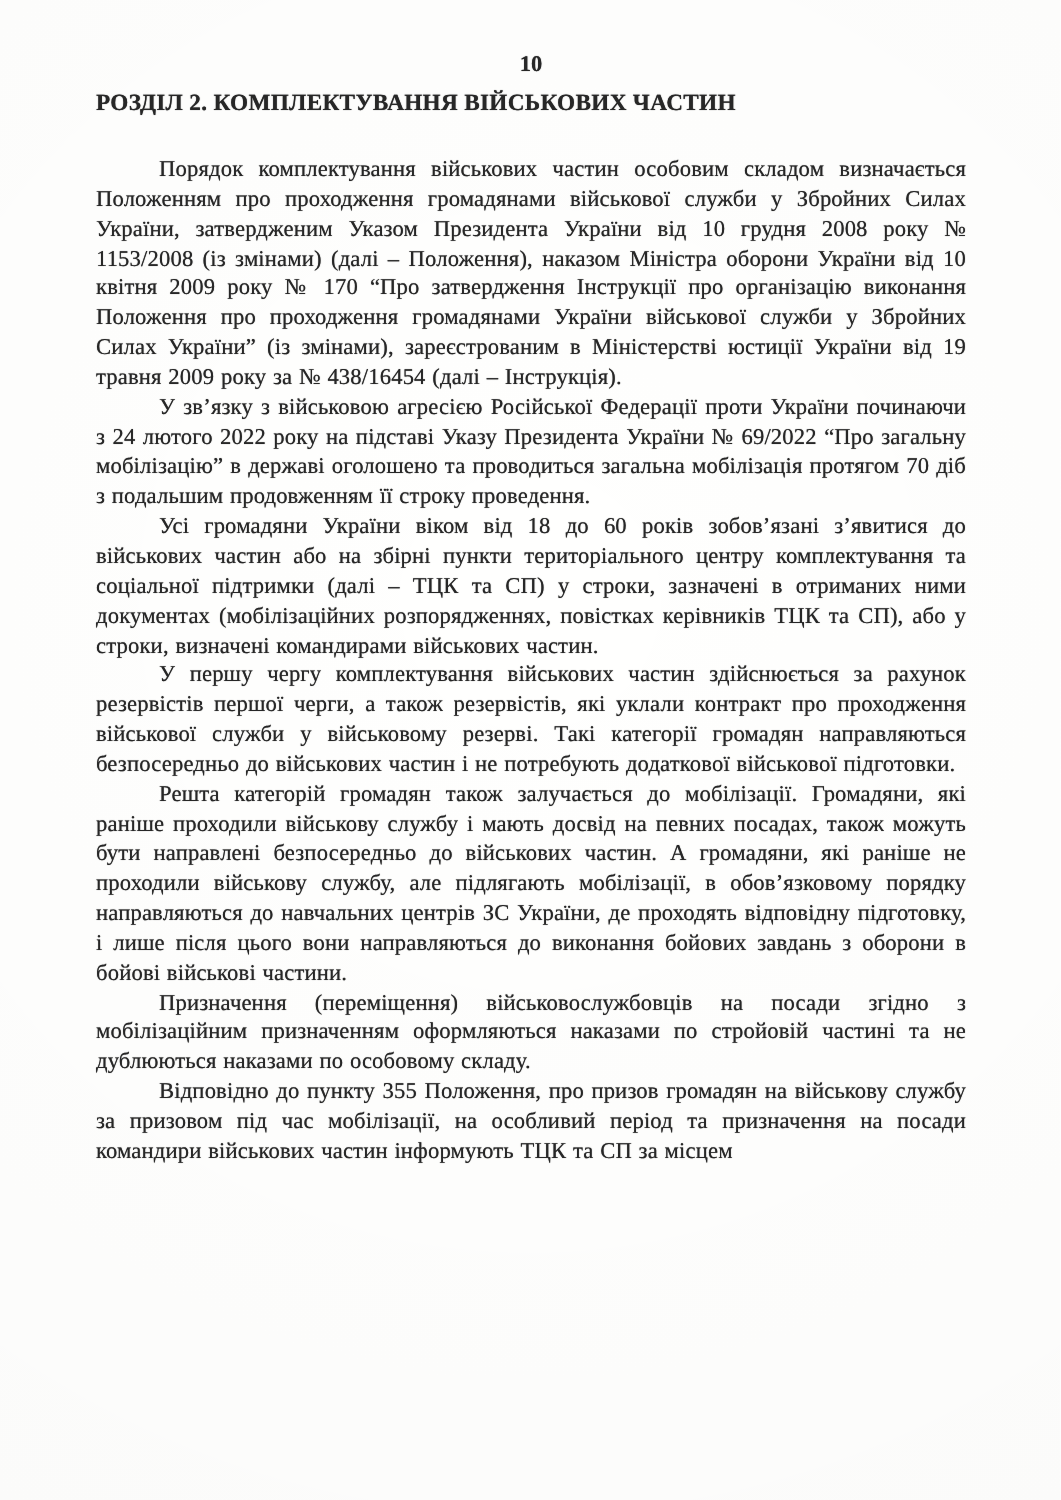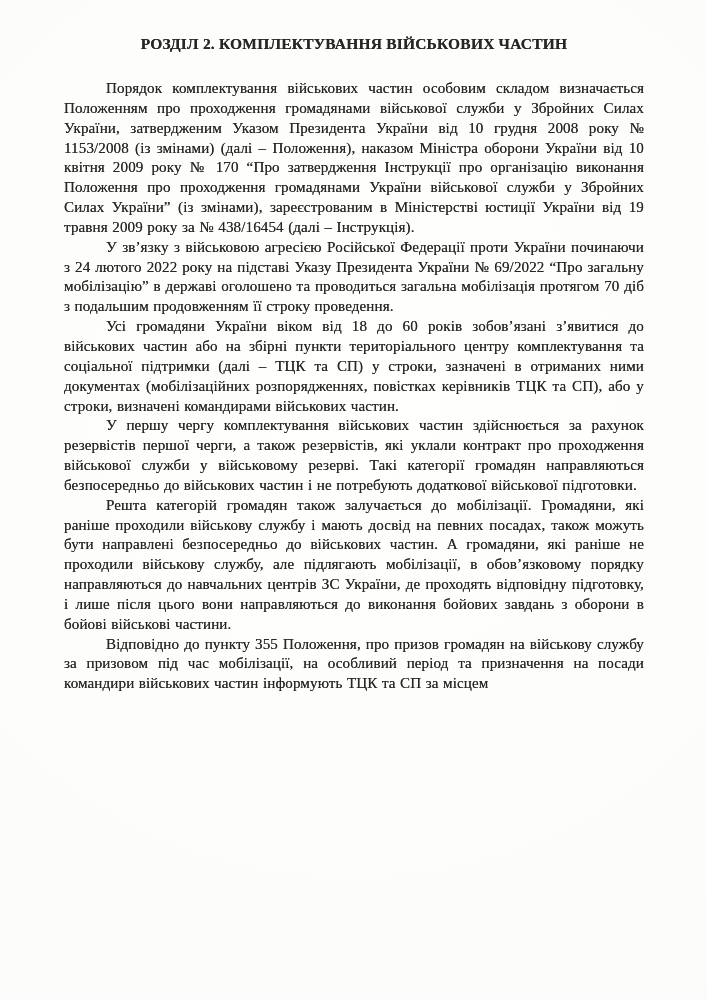--- a/index.html
+++ b/index.html
@@ -26,21 +26,20 @@
   .page-number {
     text-align: center;
     font-weight: bold;
     font-size: 15px;
     line-height: 18px;
     margin: 0 0 7px 0;
     text-shadow: 0 0 0.6px rgba(30,30,30,0.85);
   }
   .heading {
     margin: 0;
-    text-align: center;
     font-weight: bold;
     font-size: 15.5px;
     line-height: 20px;
     letter-spacing: 0.2px;
     text-shadow: 0 0 0.6px rgba(30,30,30,0.85);
   }
   .body-text {
     margin-top: 25px;
   }
   p.para {
@@ -51,26 +50,28 @@
     line-height: 19.85px;
     word-spacing: 0.6px;
     letter-spacing: 0.1px;
     text-shadow: 0 0 0.55px rgba(35,35,35,0.8);
   }
 </style>
 </head>
 <body>
 
 <div class="page">
+  <div class="page-number">10</div>
 
   <h1 class="heading">
     <span>РОЗДІЛ 2. КОМПЛЕКТУВАННЯ ВІЙСЬКОВИХ ЧАСТИН</span><br>
   </h1>
 
   <div class="body-text">
     <p class="para">Порядок комплектування військових частин особовим складом визначається Положенням про проходження громадянами військової служби у Збройних Силах України, затвердженим Указом Президента України від 10 грудня 2008 року № 1153/2008 (із змінами) (далі – Положення), наказом Міністра оборони України від 10 квітня 2009 року № 170 “Про затвердження Інструкції про організацію виконання Положення про проходження громадянами України військової служби у Збройних Силах України” (із змінами), зареєстрованим в Міністерстві юстиції України від 19 травня 2009 року за № 438/16454 (далі – Інструкція).</p>
     <p class="para">У зв’язку з військовою агресією Російської Федерації проти України починаючи з 24 лютого 2022 року на підставі Указу Президента України № 69/2022 “Про загальну мобілізацію” в державі оголошено та проводиться загальна мобілізація протягом 70 діб з подальшим продовженням її строку проведення.</p>
     <p class="para">Усі громадяни України віком від 18 до 60 років зобов’язані з’явитися до військових частин або на збірні пункти територіального центру комплектування та соціальної підтримки (далі – ТЦК та СП) у строки, зазначені в отриманих ними документах (мобілізаційних розпорядженнях, повістках керівників ТЦК та СП), або у строки, визначені командирами військових частин.</p>
     <p class="para">У першу чергу комплектування військових частин здійснюється за рахунок резервістів першої черги, а також резервістів, які уклали контракт про проходження військової служби у військовому резерві. Такі категорії громадян направляються безпосередньо до військових частин і не потребують додаткової військової підготовки.</p>
     <p class="para">Решта категорій громадян також залучається до мобілізації. Громадяни, які раніше проходили військову службу і мають досвід на певних посадах, також можуть бути направлені безпосередньо до військових частин. А громадяни, які раніше не проходили військову службу, але підлягають мобілізації, в обов’язковому порядку направляються до навчальних центрів ЗС України, де проходять відповідну підготовку, і лише після цього вони направляються до виконання бойових завдань з оборони в бойові військові частини.</p>
+    <p class="para">Призначення (переміщення) військовослужбовців на посади згідно з мобілізаційним призначенням оформляються наказами по стройовій частині та не дублюються наказами по особовому складу.</p>
     <p class="para">Відповідно до пункту 355 Положення, про призов громадян на військову службу за призовом під час мобілізації, на особливий період та призначення на посади командири військових частин інформують ТЦК та СП за місцем</p>
   </div>
 </div>
 
 </body></html>

